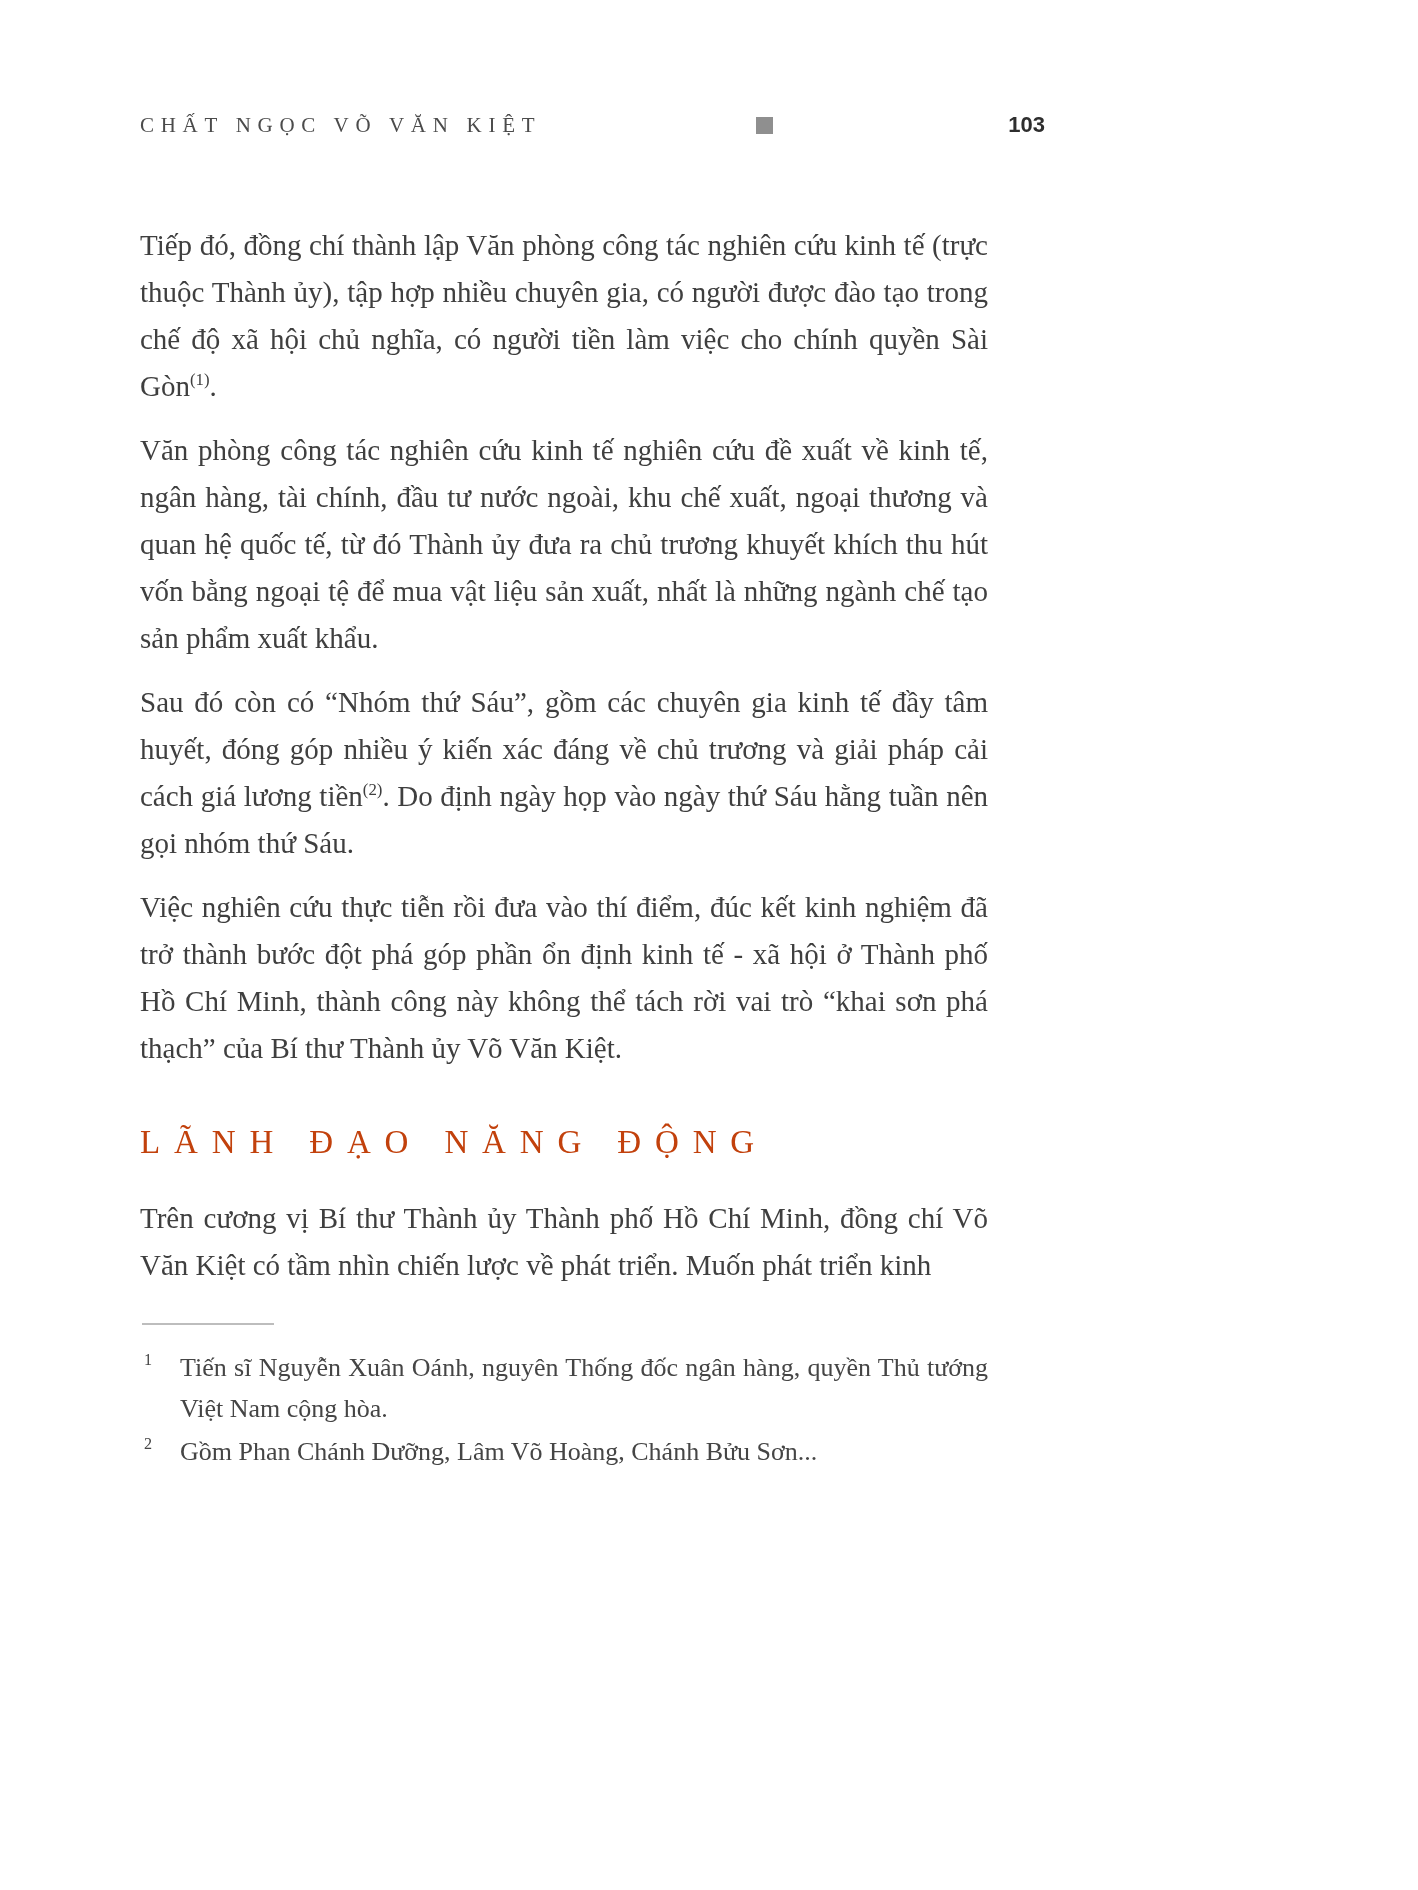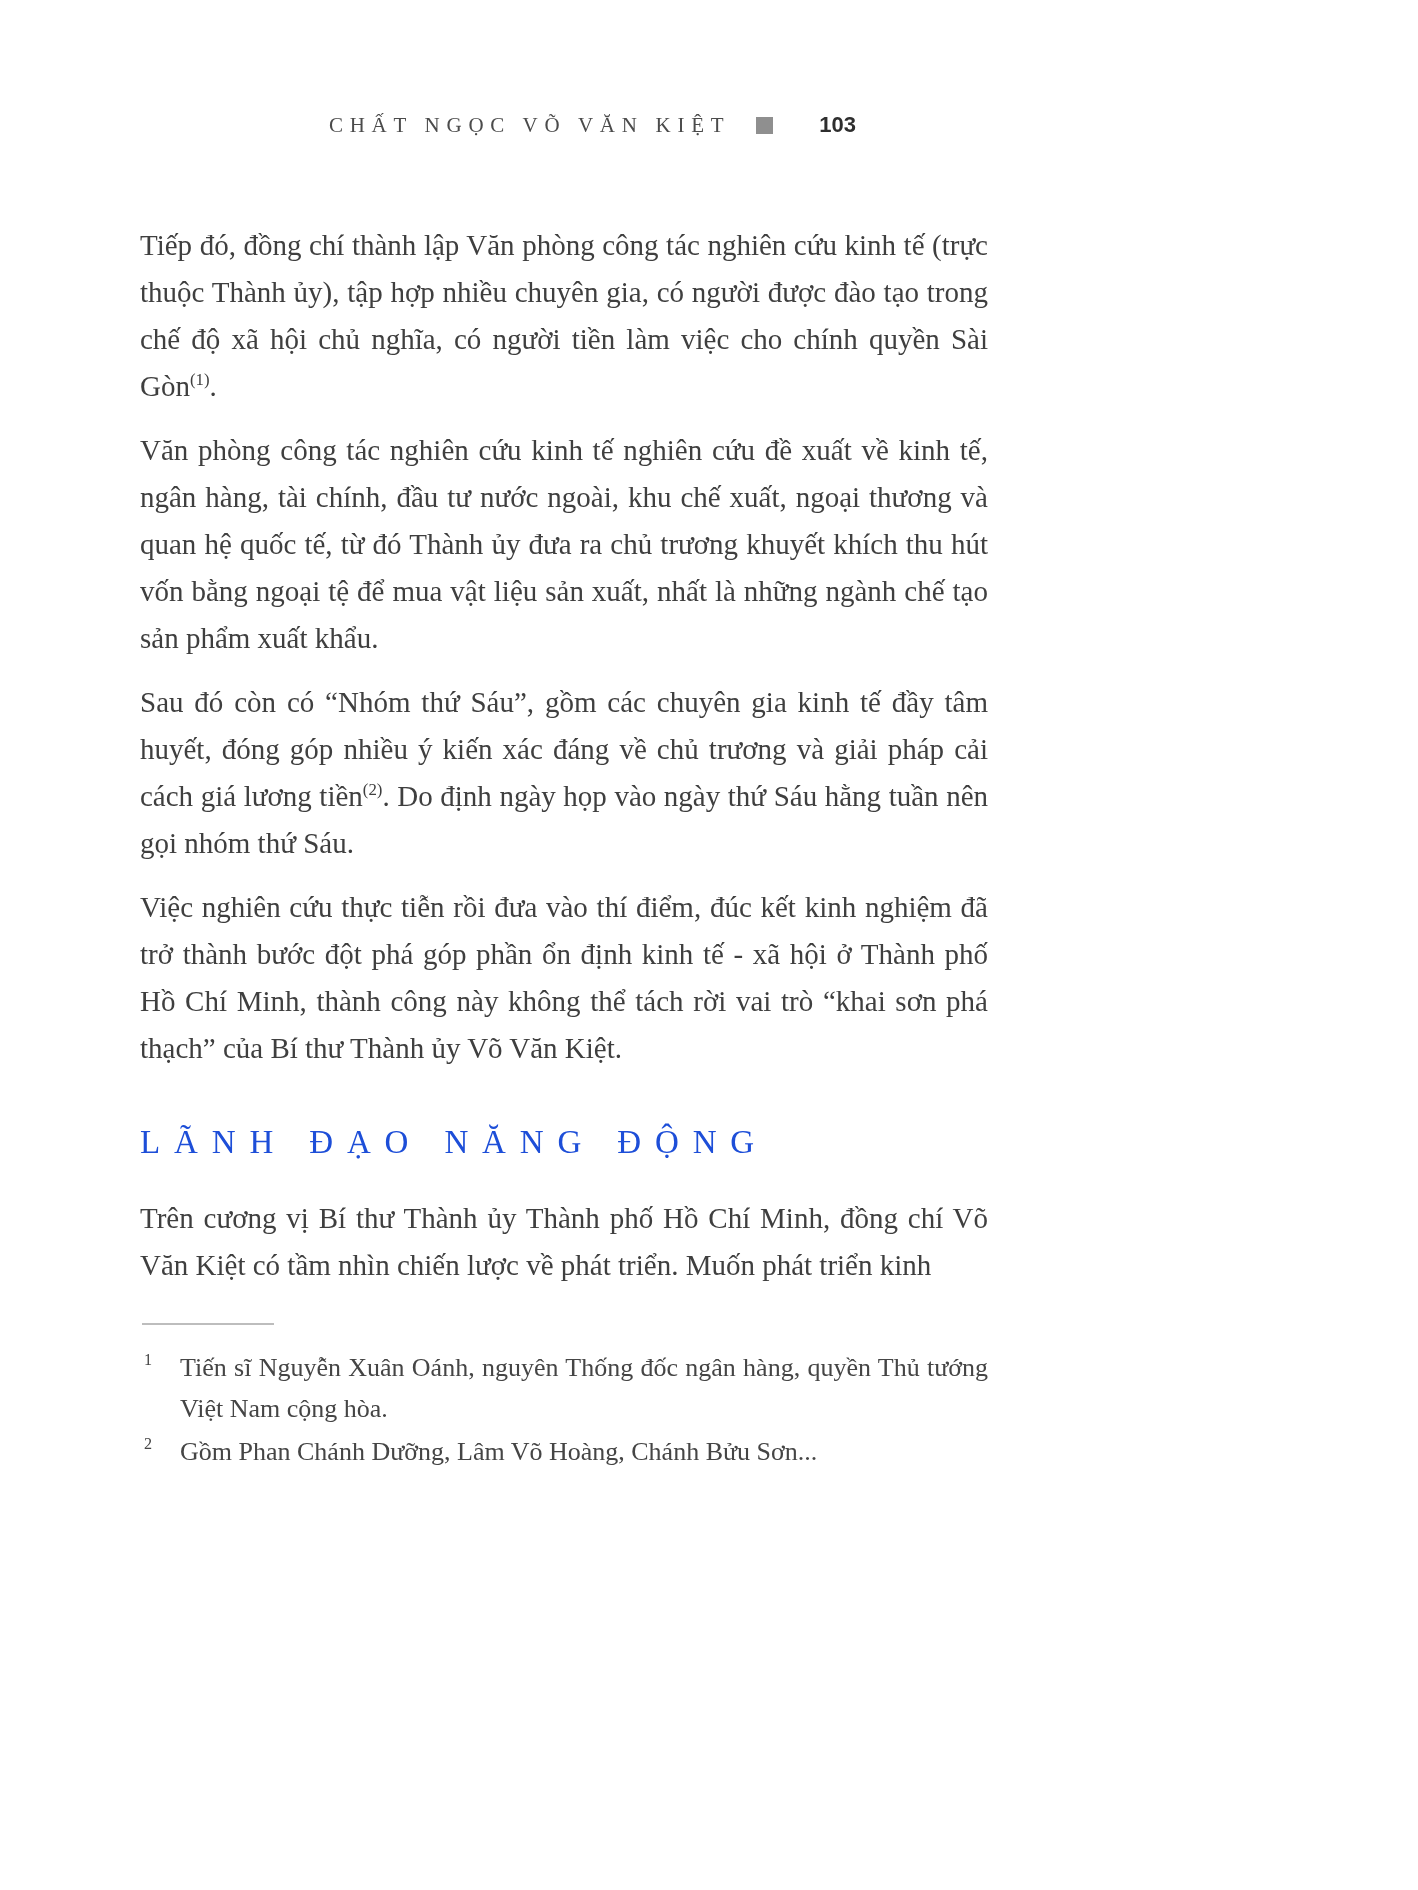--- a/index.html
+++ b/index.html
@@ -17,21 +17,21 @@
     box-sizing: border-box;
     overflow: hidden;
   }
   
   .running-header {
     position: absolute;
     top: 112px;
     left: 140px;
     width: 905px;
     display: flex;
-    justify-content: center;
+    justify-content: space-between;
     align-items: center;
     gap: 26px;
   }
   .running-title {
     font-family: "Liberation Serif", "DejaVu Serif", serif;
     font-size: 21px;
     letter-spacing: 0.32em;
     color: #4b4b4b;
     white-space: nowrap;
   }
@@ -63,21 +63,21 @@
     margin: 0 0 17px 0;
   }
   .para sup {
     font-size: 0.58em;
     line-height: 0;
     vertical-align: super;
   }
   .section-heading {
     font-size: 33px;
     letter-spacing: 0.42em;
-    color: #1d4ed8;
+    color: #c2410c;
     margin: 52px 0 34px 0;
     font-weight: normal;
     white-space: nowrap;
   }
   .footnote-divider {
     width: 132px;
     height: 0;
     border-top: 2px solid #bdbdbd;
     margin: 34px 0 22px 2px;
   }

